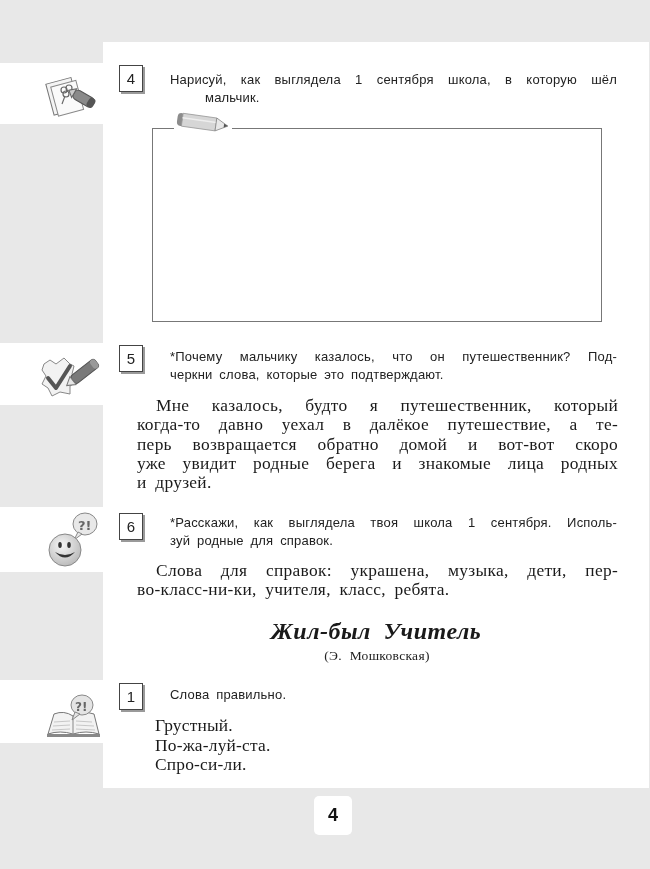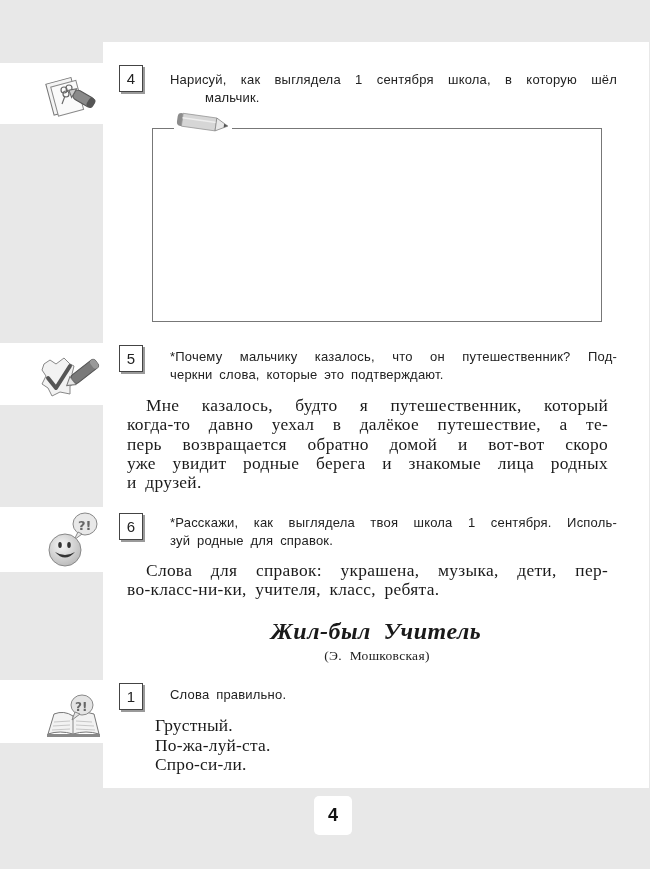--- a/index.html
+++ b/index.html
@@ -6,21 +6,21 @@
     html, body { width: 650px; height: 869px; overflow: hidden; }
     body { background: #e8e8e8; position: relative; font-family: "Liberation Sans", sans-serif; color: #1a1a1a; }
     .page { position: absolute; left: 103px; top: 42px; width: 546px; height: 746px; background: #ffffff; }
     .strip { position: absolute; left: 0; width: 103px; background: #ffffff; }
     .icon { position: absolute; }
     .num-box { position: absolute; width: 24px; height: 27px; border: 1px solid #444; background: #fff;
       box-shadow: 2px 2px 0 #9a9a9a; font-size: 15px; text-align: center; line-height: 25px; color: #222; }
     .task { position: absolute; left: 170px; width: 447px; font-size: 13px; line-height: 18px; color: #222;
       text-align: justify; text-align-last: left; letter-spacing: 0.2px; word-spacing: 3px; }
     .serif { font-family: "Liberation Serif", "DejaVu Serif", serif; }
-    .body-text { position: absolute; left: 127px; width: 481px; font-size: 17.4px; line-height: 19.3px;
+    .body-text { position: absolute; left: 137px; width: 481px; font-size: 17.4px; line-height: 19.3px;
       text-align: justify; text-align-last: justify; letter-spacing: 0.3px; word-spacing: 4px; color: #1a1a1a; }
     .body-text .ln { display: block; text-align: justify; text-align-last: justify; }
     .body-text .ln.last { text-align-last: left; }
     .draw-box { position: absolute; left: 152px; top: 128px; width: 450px; height: 194px; border: 1.5px solid #777; background: #fff; }
     .title { position: absolute; left: 103px; width: 546px; top: 618px; text-align: center; font-size: 24px; font-weight: bold;
       font-style: italic; letter-spacing: 0.5px; word-spacing: 6px; color: #1a1a1a; }
     .author { position: absolute; left: 103px; width: 548px; top: 648px; text-align: center; font-size: 13.5px; word-spacing: 4px; letter-spacing: 0.3px; color: #222; }
     .words { position: absolute; left: 155px; top: 716px; font-size: 17.4px; line-height: 19.5px; color: #1a1a1a; letter-spacing: 0.2px; }
     .words span { display: block; }
     .page-num { position: absolute; left: 314px; top: 796px; width: 38px; height: 39px; background: #fff; border-radius: 5px;

